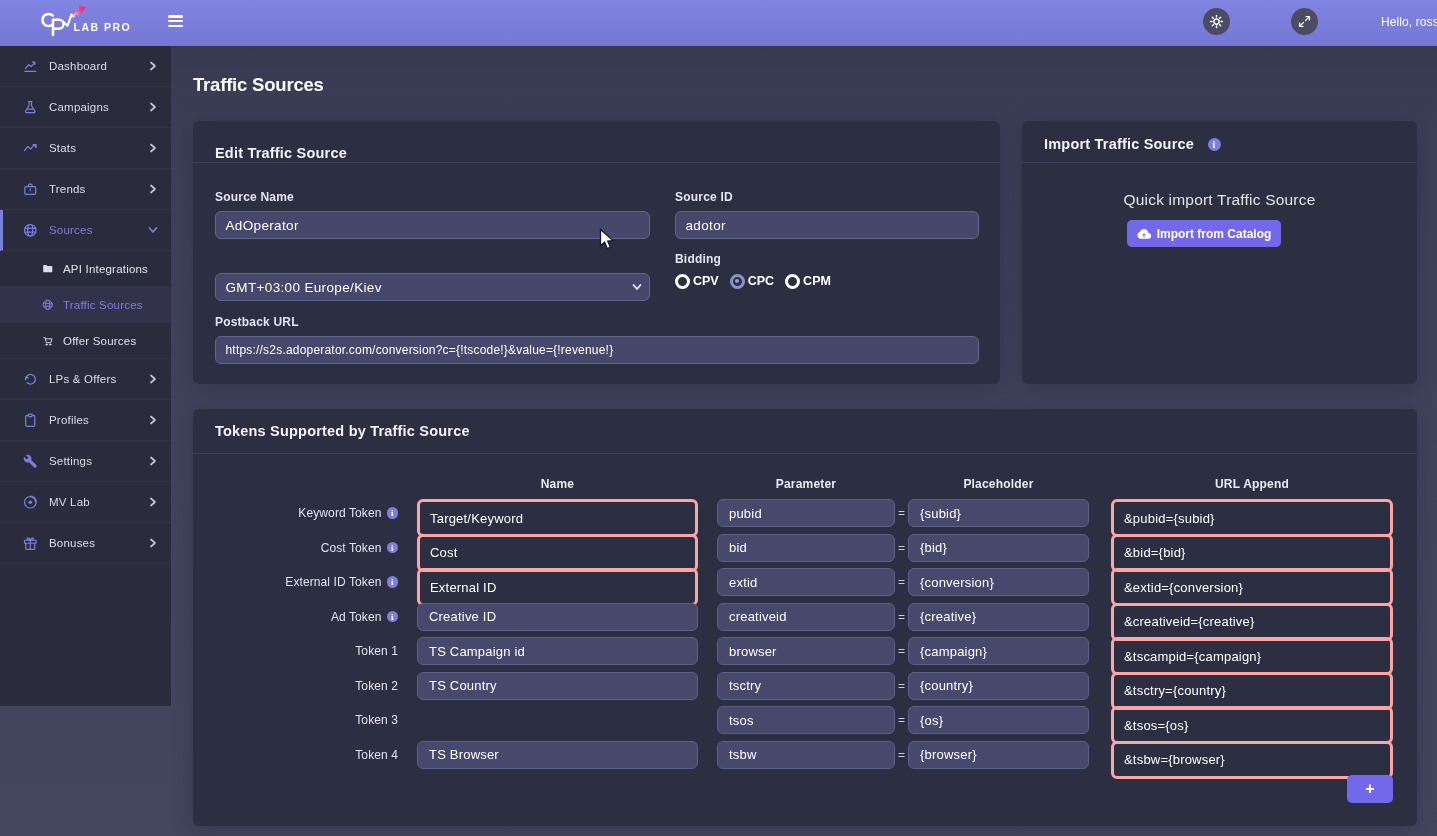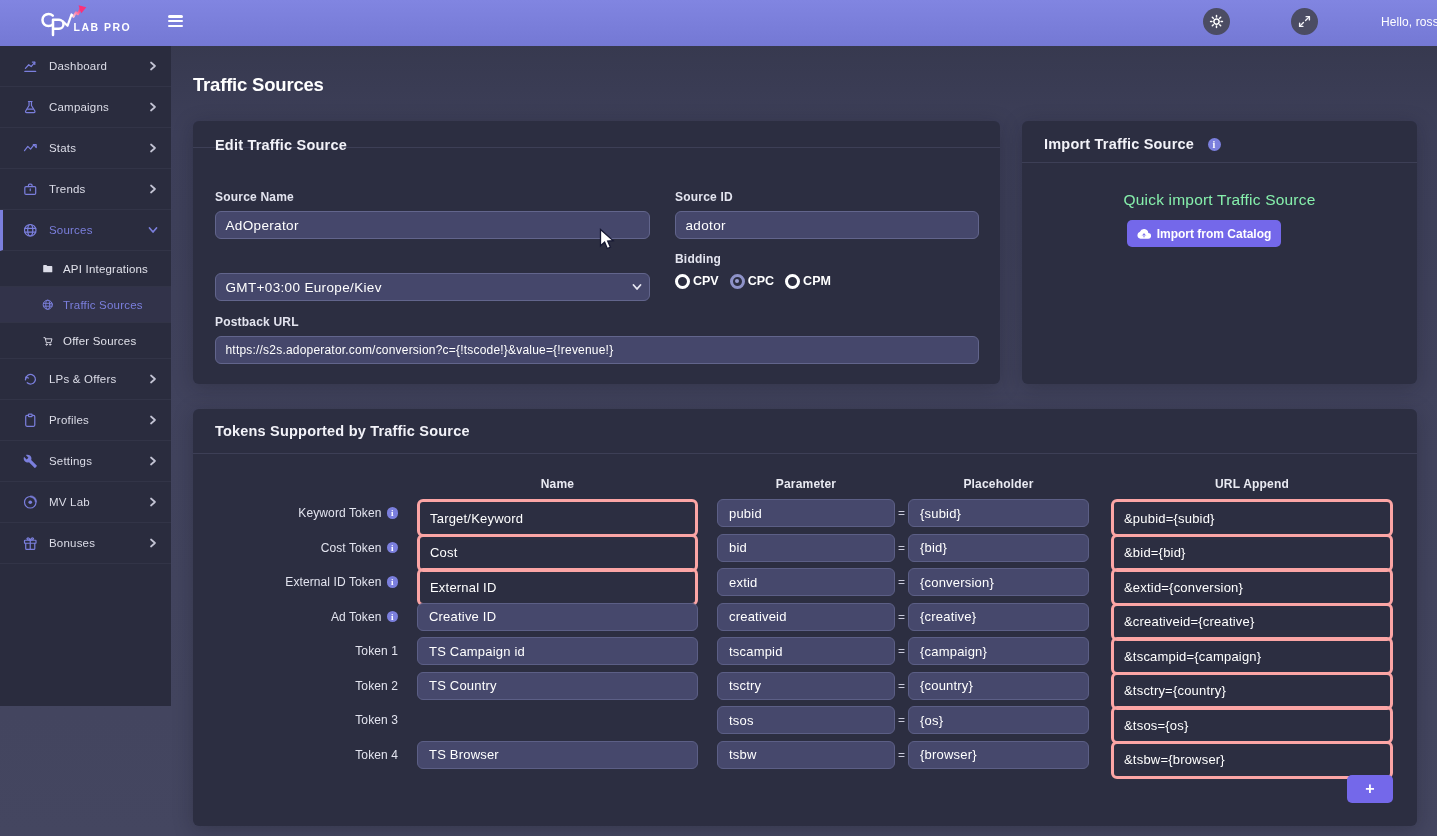--- a/index.html
+++ b/index.html
@@ -241,21 +241,21 @@
     <span class="txt">Bonuses</span>
     <svg class="chev" width="10" height="10" viewBox="0 0 10 10">
         <polyline points="3,1.5 7,5 3,8.5" stroke="#c3c4d4" fill="none" stroke-width="1.7" stroke-linecap="round" stroke-linejoin="round"></polyline>
       </svg>
   </div>
 </div>
 
 <div class="h1">Traffic Sources</div>
 
 <div class="card" style="left:193px; top:121px; width:807px; height:263px;">
-  <div class="card-h" style="height:27px; padding-top:22px;">Edit Traffic Source</div>
+  <div class="card-h" style="height:42px; padding-top:22px;">Edit Traffic Source</div>
   <div class="lbl" style="left:22px; top:69px;">Source Name</div>
   <div class="inp" style="left:22px; top:90px; width:435px;">AdOperator</div>
   <div class="lbl" style="left:482px; top:69px;">Source ID</div>
   <div class="inp" style="left:482px; top:90px; width:304px;">adotor</div>
   <div class="lbl" style="left:22px; top:131px;margin-top:29px;">TimeZone</div>
   <div class="inp" style="left:22px; top:152px; width:435px; justify-content:space-between;">
       <span>GMT+03:00 Europe/Kiev</span>
       <svg width="12" height="12" viewBox="0 0 12 12" style="margin-right:-3px;">
         <polyline points="2.5,4 6,8 9.5,4" stroke="#e8e8f2" fill="none" stroke-width="1.8" stroke-linecap="round" stroke-linejoin="round"></polyline>
       </svg>
@@ -268,21 +268,21 @@
       <span class="rlbl">CPC</span>
     <span class="radio"></span>
       <span class="rlbl">CPM</span>
   </div>
   <div class="lbl" style="left:22px; top:194px;">Postback URL</div>
   <div class="inp" style="left:22px; top:215px; width:764px; font-size:12px; letter-spacing:0.2px;">https://s2s.adoperator.com/conversion?c={!tscode!}&amp;value={!revenue!}</div>
 </div>
 
 <div class="card" style="left:1022px; top:121px; width:395px; height:263px;">
   <div class="card-h" style="height:42px; padding-top:5px;">Import Traffic Source&nbsp;&nbsp;<span class="info" style="width:13px;height:13px;font-size:10px;">i</span></div>
-  <div style="position:absolute; left:0; top:70px; width:100%; text-align:center; font-size:15.5px; color:#86efac; letter-spacing:0.2px;">Quick import Traffic Source</div>
+  <div style="position:absolute; left:0; top:70px; width:100%; text-align:center; font-size:15.5px; color:#e5e5e5; letter-spacing:0.2px;">Quick import Traffic Source</div>
   <div class="btn" style="position:absolute; left:105px; top:99px; width:154px; height:27px; font-size:12px;">
     <svg width="14" height="12" viewBox="0 0 24 20" style="margin-right:6px;">
         <path d="M19.4 8.1A7.5 7.5 0 0 0 5 6.3 6 6 0 0 0 6 18h13a4.5 4.5 0 0 0 .4-9.9z" fill="#fff"></path>
         <path d="M12 15v-5M9.7 12l2.3-2.3 2.3 2.3" stroke="#7468ea" stroke-width="1.7" fill="none" stroke-linecap="round" stroke-linejoin="round"></path>
       </svg>
     Import from Catalog
   </div>
 </div>
 
 <div class="card" style="left:193px; top:409px; width:1224px; height:417px;">
@@ -315,21 +315,21 @@
 
     <div class="tk-lbl c1">Ad Token<span class="info">i</span></div>
     <div class="tk-in tk-pu c3">Creative ID</div>
     <div class="tk-in tk-pu c5">creativeid</div>
     <div class="tk-eq c6">=</div>
     <div class="tk-in tk-pu c7">{creative}</div>
     <div class="tk-in tk-ro c9">&amp;creativeid={creative}</div>
 
     <div class="tk-lbl c1">Token 1</div>
     <div class="tk-in tk-pu c3">TS Campaign id</div>
-    <div class="tk-in tk-pu c5">tscampid</div>
+    <div class="tk-in tk-pu c5">browser</div>
     <div class="tk-eq c6">=</div>
     <div class="tk-in tk-pu c7">{campaign}</div>
     <div class="tk-in tk-ro c9">&amp;tscampid={campaign}</div>
 
     <div class="tk-lbl c1">Token 2</div>
     <div class="tk-in tk-pu c3">TS Country</div>
     <div class="tk-in tk-pu c5">tsctry</div>
     <div class="tk-eq c6">=</div>
     <div class="tk-in tk-pu c7">{country}</div>
     <div class="tk-in tk-ro c9">&amp;tsctry={country}</div>

